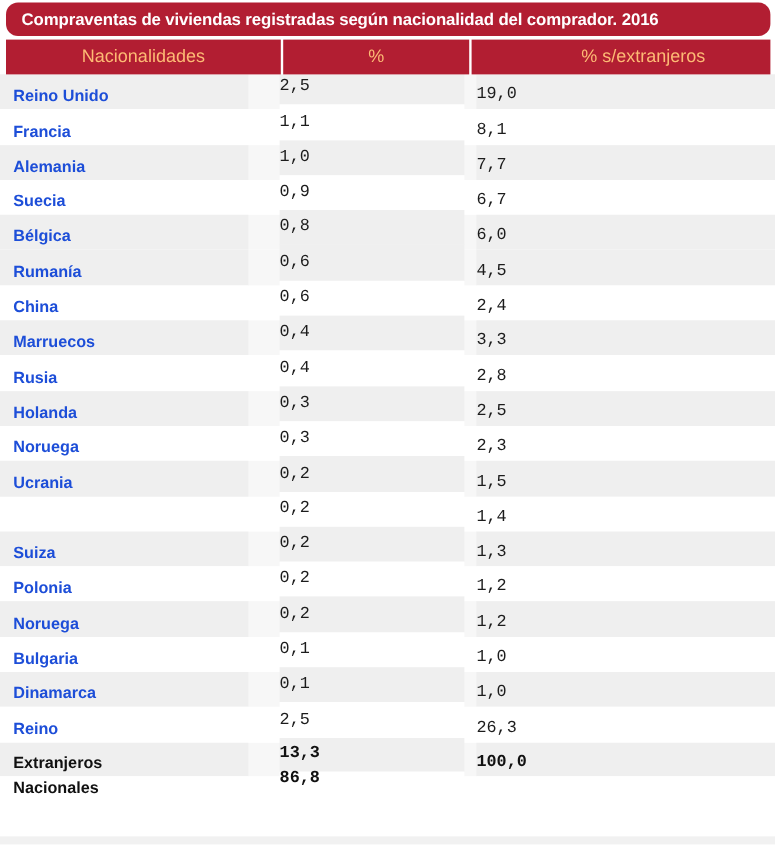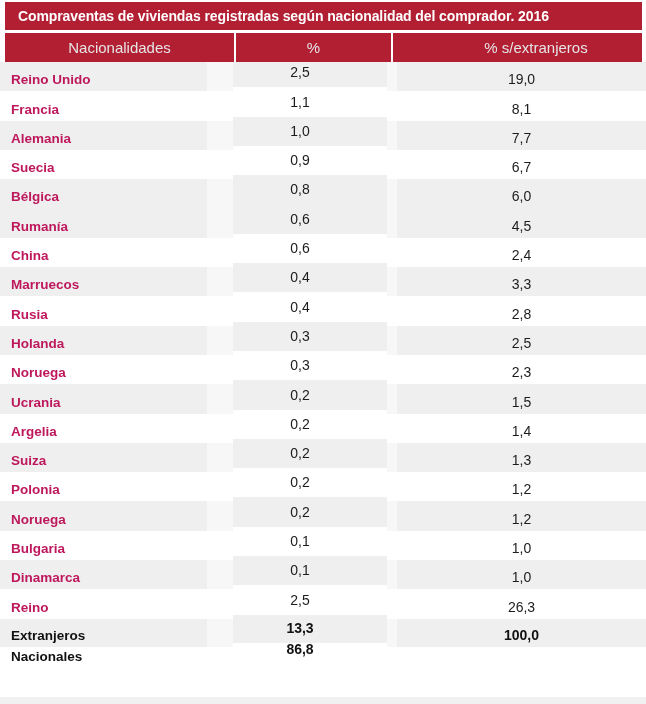--- a/index.html
+++ b/index.html
@@ -8,30 +8,30 @@
     font-family:"Liberation Sans","DejaVu Sans",sans-serif;
     -webkit-font-smoothing:antialiased;
   }
   .page{position:relative;width:646px;height:704px;background:#fff;overflow:hidden;}
 
   
   .title-bar{
     position:absolute;left:5px;top:2px;right:4px;height:28px;
     background:#B21E32;color:#ffffff;
     font-weight:bold;font-size:14px;letter-spacing:-0.1px;
-    line-height:28px;padding-left:13px;white-space:nowrap;overflow:hidden;
+    line-height:28px;padding-left:13px;white-space:nowrap;overflow:hidden;border-radius:10px;
   }
 
   
   .header-row{
     position:absolute;left:5px;top:33px;right:4px;height:29px;
     display:flex;z-index:2;background:#ffffff;
   }
   .hcell{
-    background:#B21E32;color:#e5e5e5;font-size:15px;font-weight:400;
+    background:#B21E32;color:#fdba74;font-size:15px;font-weight:400;
     display:flex;align-items:center;justify-content:center;
   }
   .hcell.h1{width:229px;margin-right:2px;}
   .hcell.h2{width:155px;margin-right:2px;}
   .hcell.h3{flex:1;padding-left:37px;}
 
   
   .tbody{position:absolute;left:0;top:62px;width:646px;}
   .row{position:relative;height:29.3px;}
   .row.t0{height:28px;}
@@ -40,25 +40,25 @@
   .row.even{background:#FFFFFF;}
   .row.odd .cell{background:#EFEFEF;}
   .row.even .cell{background:#FFFFFF;}
   .cell{position:absolute;top:0;bottom:0;}
   .cell.c1{left:0;width:207px;}
   .cell.c2{left:233px;width:154px;top:-4px;height:100%;bottom:auto;}
   .cell.c3{left:397px;right:0;}
 
   .country{
     position:absolute;left:11px;bottom:4px;white-space:nowrap;
-    color:#be185d;font-weight:bold;font-size:13.5px;
+    color:#1d4ed8;font-weight:bold;font-size:13.5px;
   }
   .num{
-    position:absolute;left:0;right:0;bottom:4px;text-align:center;
-    color:#1C1C1C;font-size:14px;
+    position:absolute;left:0;right:0;bottom:4px;text-align:left;
+    color:#1C1C1C;font-size:14px;font-family:Liberation Mono, monospace;
   }
   .c2 .num{right:20px;bottom:7px;}
   .row.total .country{color:#111111;}
   .row.total .num{font-weight:bold;color:#111111;}
 
   
   .bottom-strip{position:absolute;left:0;top:697px;width:646px;height:7px;background:#F1F1F1;}
 </style>
 </head>
 <body>
@@ -213,23 +213,20 @@
     </div>
     <div class="cell c2">
       <span class="num">0,2</span>
     </div>
     <div class="cell c3">
       <span class="num">1,5</span>
     </div>
   </div>
 
   <div class="row even">
-    <div class="cell c1">
-      <span class="country">Argelia</span>
-    </div>
     <div class="cell c2">
       <span class="num">0,2</span>
     </div>
     <div class="cell c3">
       <span class="num">1,4</span>
     </div>
   </div>
 
   <div class="row odd">
     <div class="cell c1">

